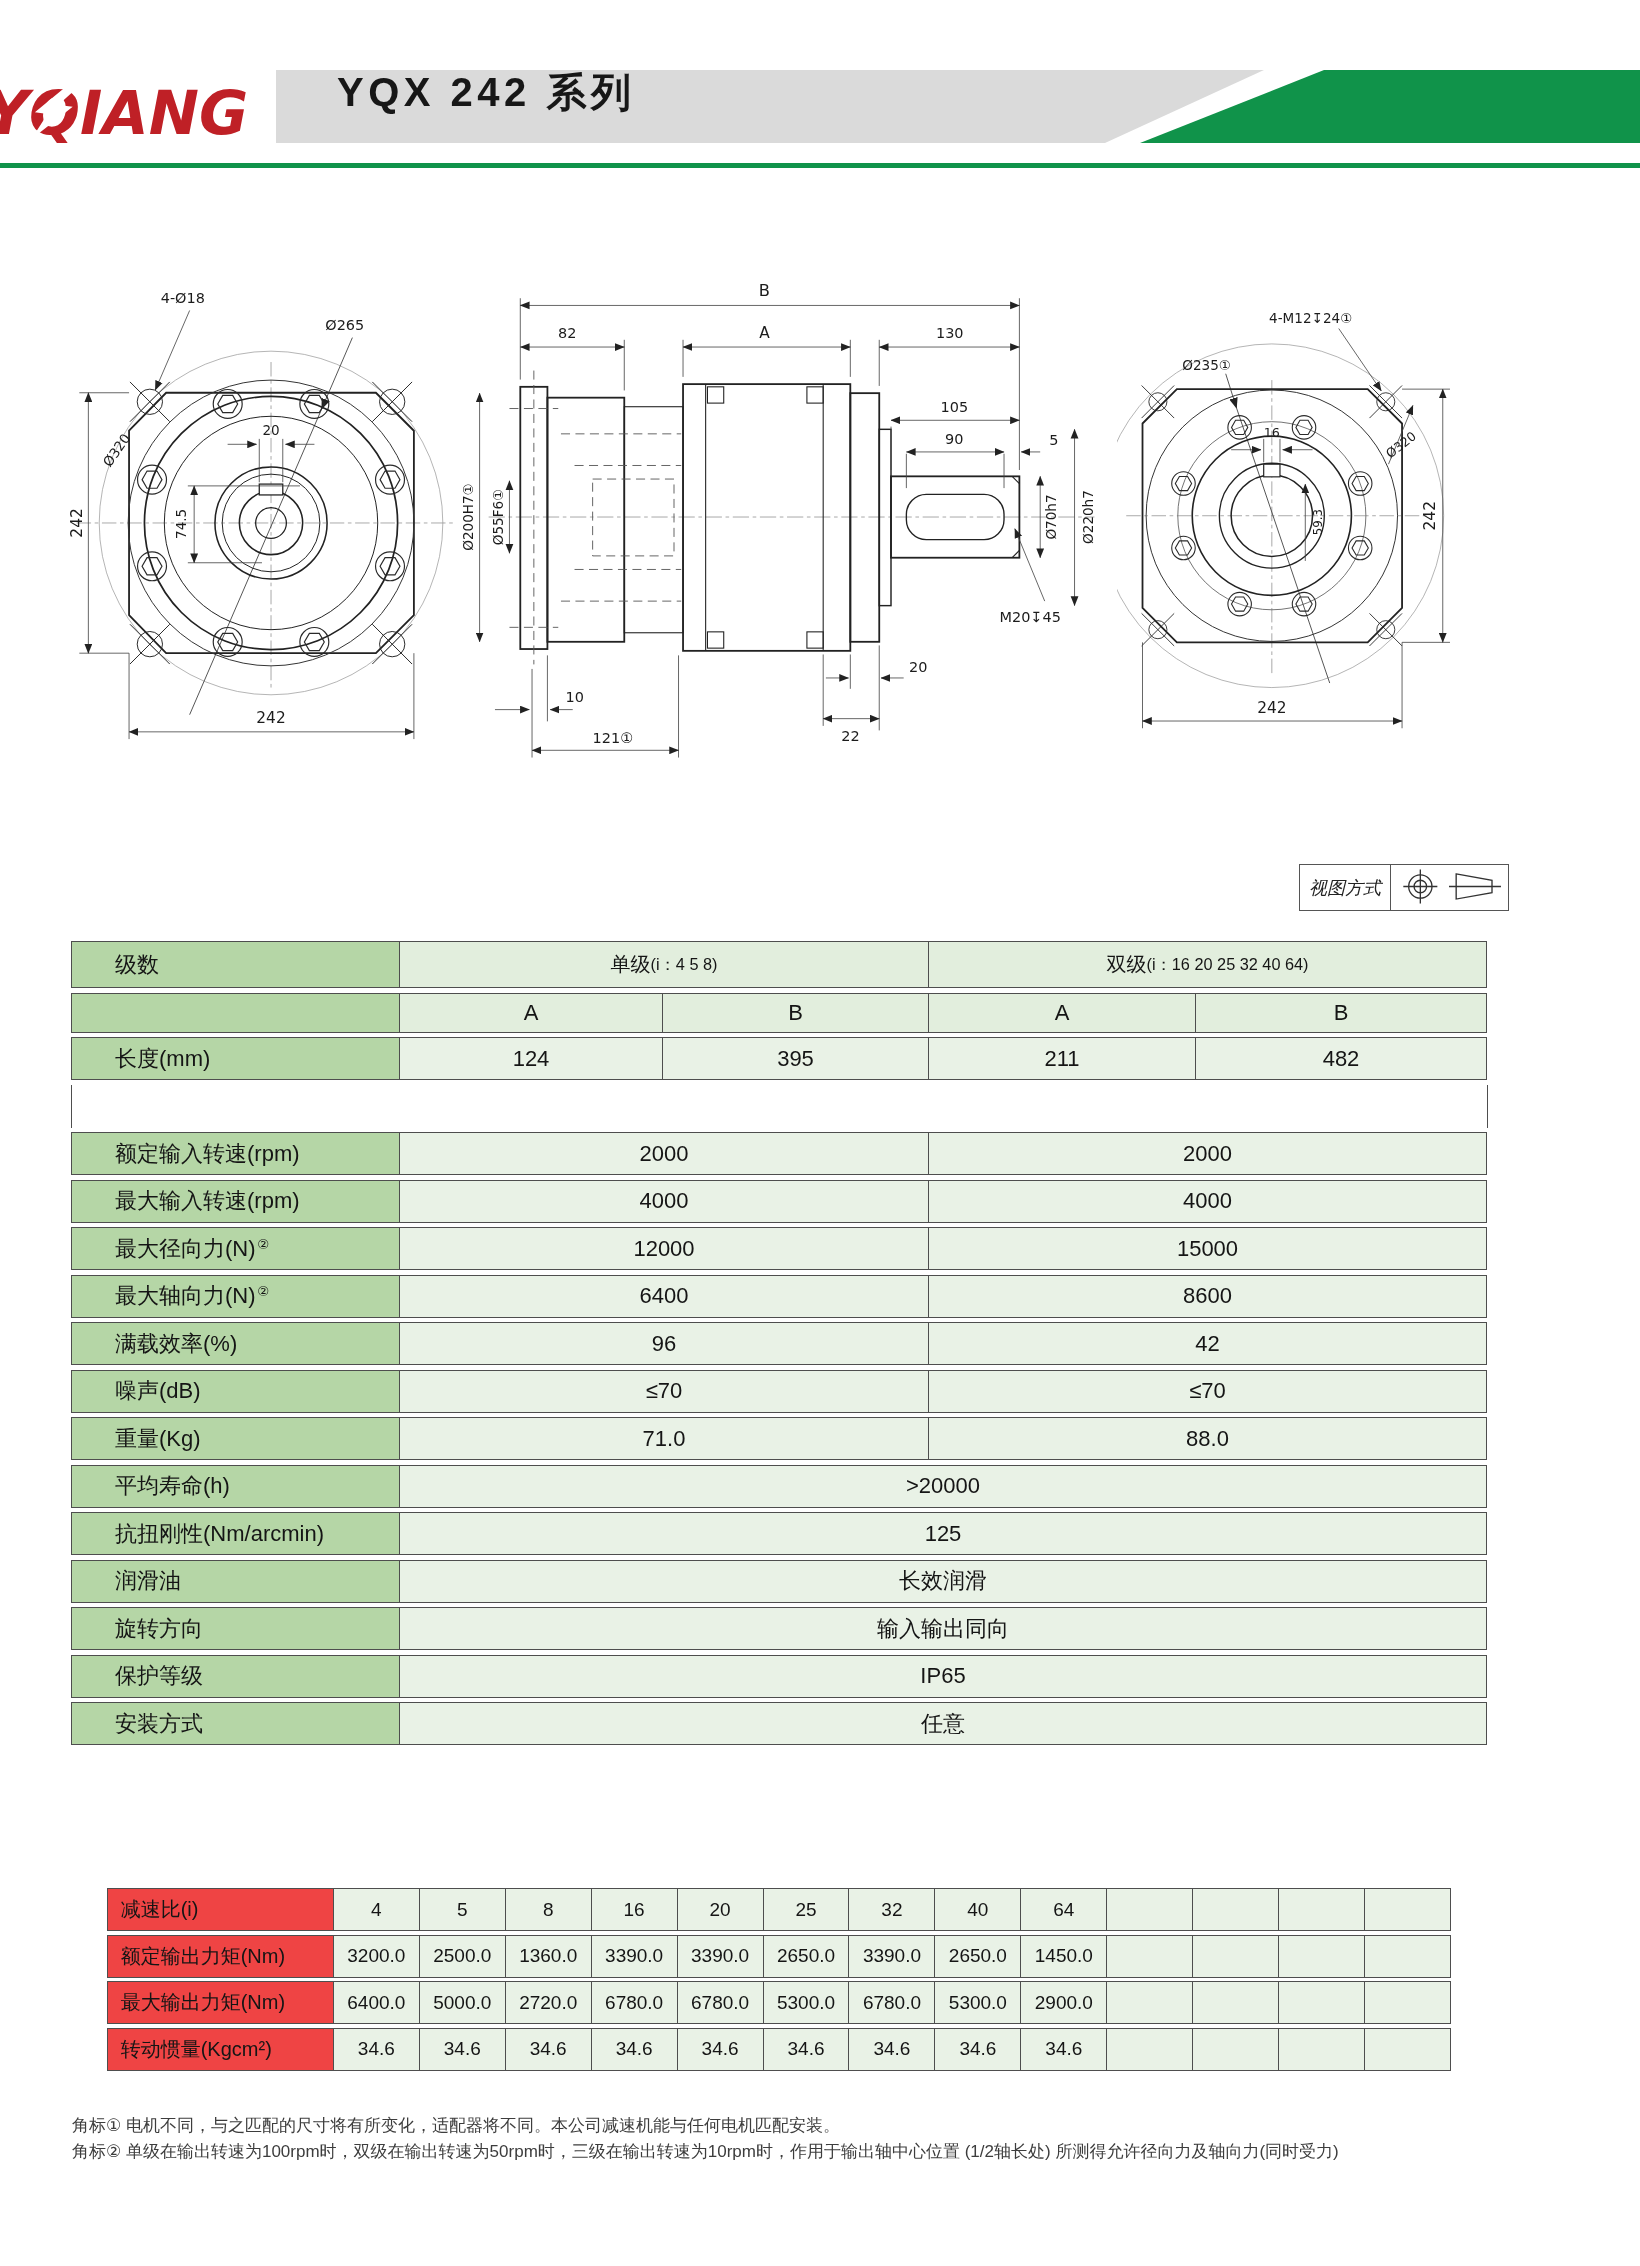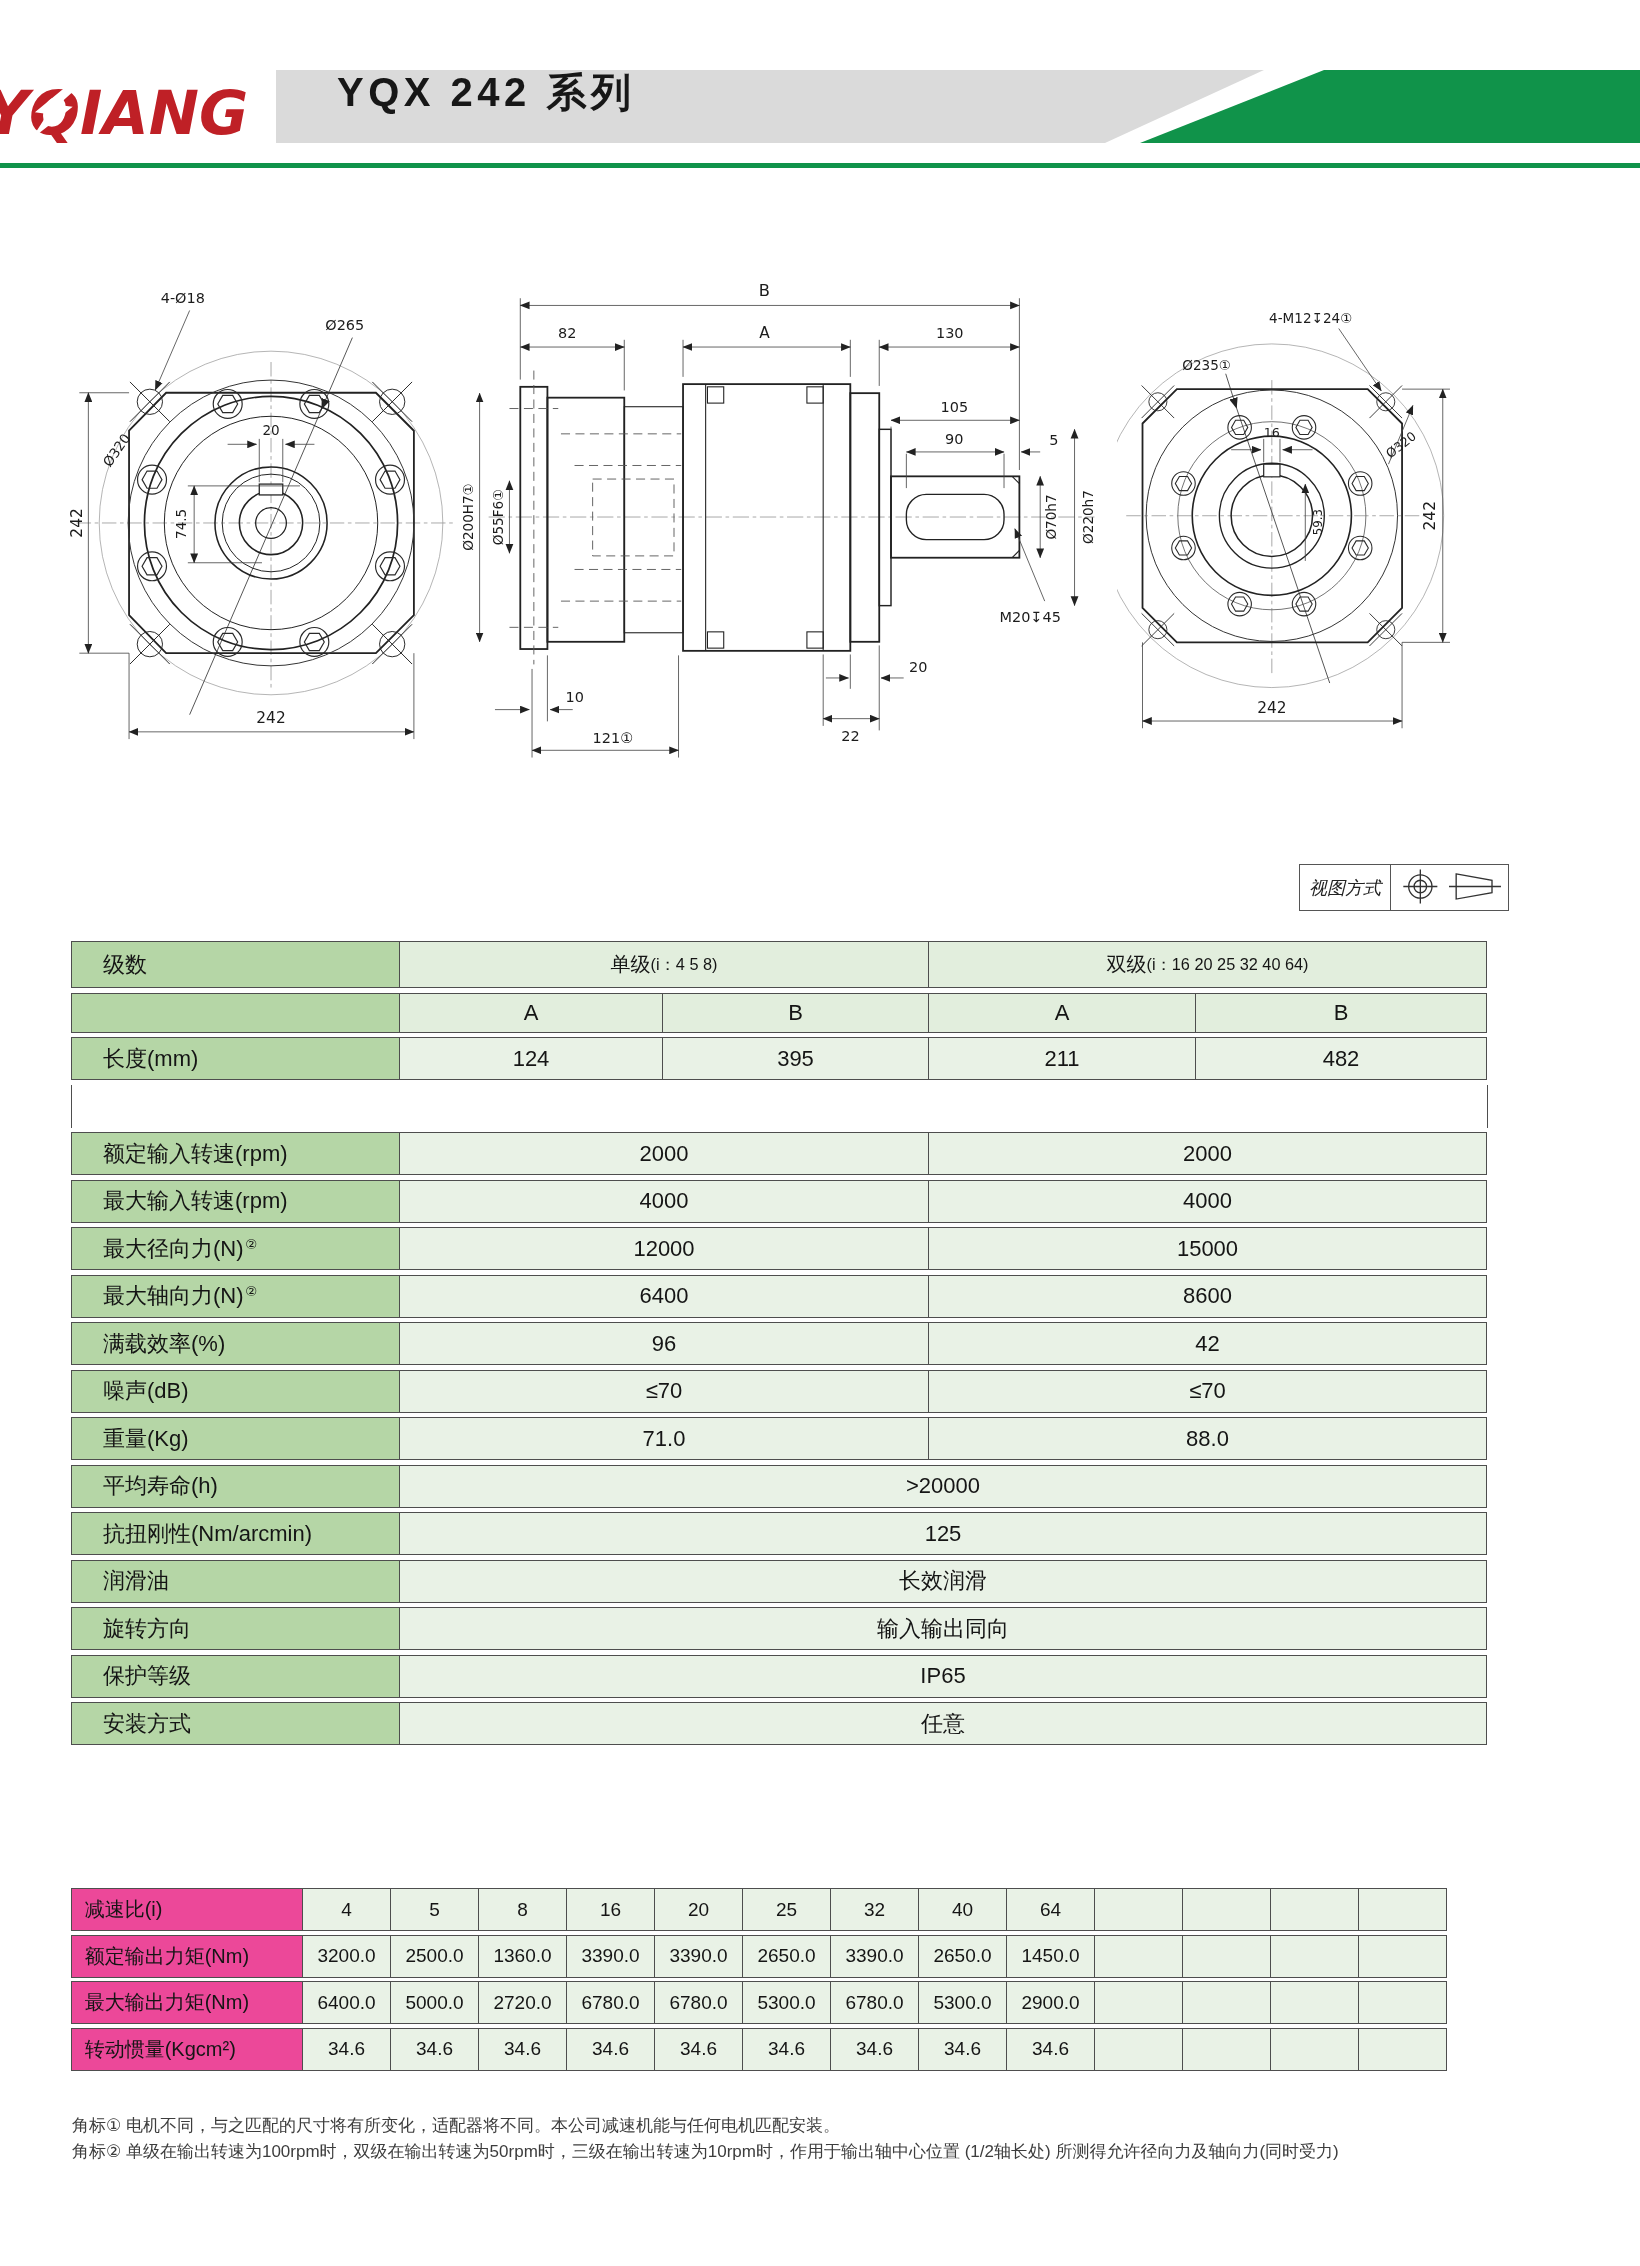--- a/index.html
+++ b/index.html
@@ -24,33 +24,33 @@
   .viewbox .vlabel{width:90px;border-right:1.8px solid #555;display:flex;align-items:center;justify-content:center;
                    font-size:18px;font-style:italic;color:#222;}
   
   .mtable{position:absolute;left:71px;top:941px;width:1417px;}
   .rtable{position:absolute;left:71px;top:1888px;width:1380px;}
   .trow{display:flex;margin-bottom:4.5px;}
   .rtable .trow{margin-bottom:3.6px;}
   .cell{box-sizing:border-box;border:1.8px solid #4e4e4e;border-left:none;display:flex;
         align-items:center;justify-content:center;font-size:22px;color:#151515;}
   .cell:first-child{border-left:1.8px solid #4e4e4e;}
-  .lbl{background:#b5d6a6;justify-content:flex-start;padding-left:31px;}
+  .lbl{background:#b5d6a6;justify-content:flex-start;padding-left:43px;}
   .val{background:#e9f2e6;}
   .hdr{background:#e2eedd;flex-direction:row;line-height:1.25;}
   .hdr .l1{font-size:20px;} .hdr .l2{font-size:16.3px;}
   .w-label{width:329px;} .w-a1{width:263px;} .w-b1{width:266px;}
   .w-a2{width:267px;} .w-b2{width:291px;}
   .w-sg{width:529px;} .w-db{width:558px;} .w-full{width:1087px;}
   .gaprow{height:43px;border-left:1.8px solid #4e4e4e;border-right:1.8px solid #4e4e4e;background:#fff;}
   .h1{height:47px;} .h2{height:40px;} .hrow{height:43px;}
   sup{font-size:13.6px;margin-left:1.8px;transform:translateY(-5.4px);}
   .rtable .lbl{width:232px;font-size:20px;padding-left:12.7px;}
   .rtable .val{width:88px;font-size:19px;}
-  .rtable .rh{background:#ec4899;}
+  .rtable .rh{background:#ef4444;margin-left:36px;}
   
   .foot{position:absolute;left:72px;top:2113px;font-size:17px;color:#3d3d3d;line-height:26px;}
 </style>
 </head>
 <body>
 
 <div id="page">
 
   <div class="logo">YQIANG</div>
   <svg class="boltsvg" width="51" height="54" viewBox="0 0 56 60">

